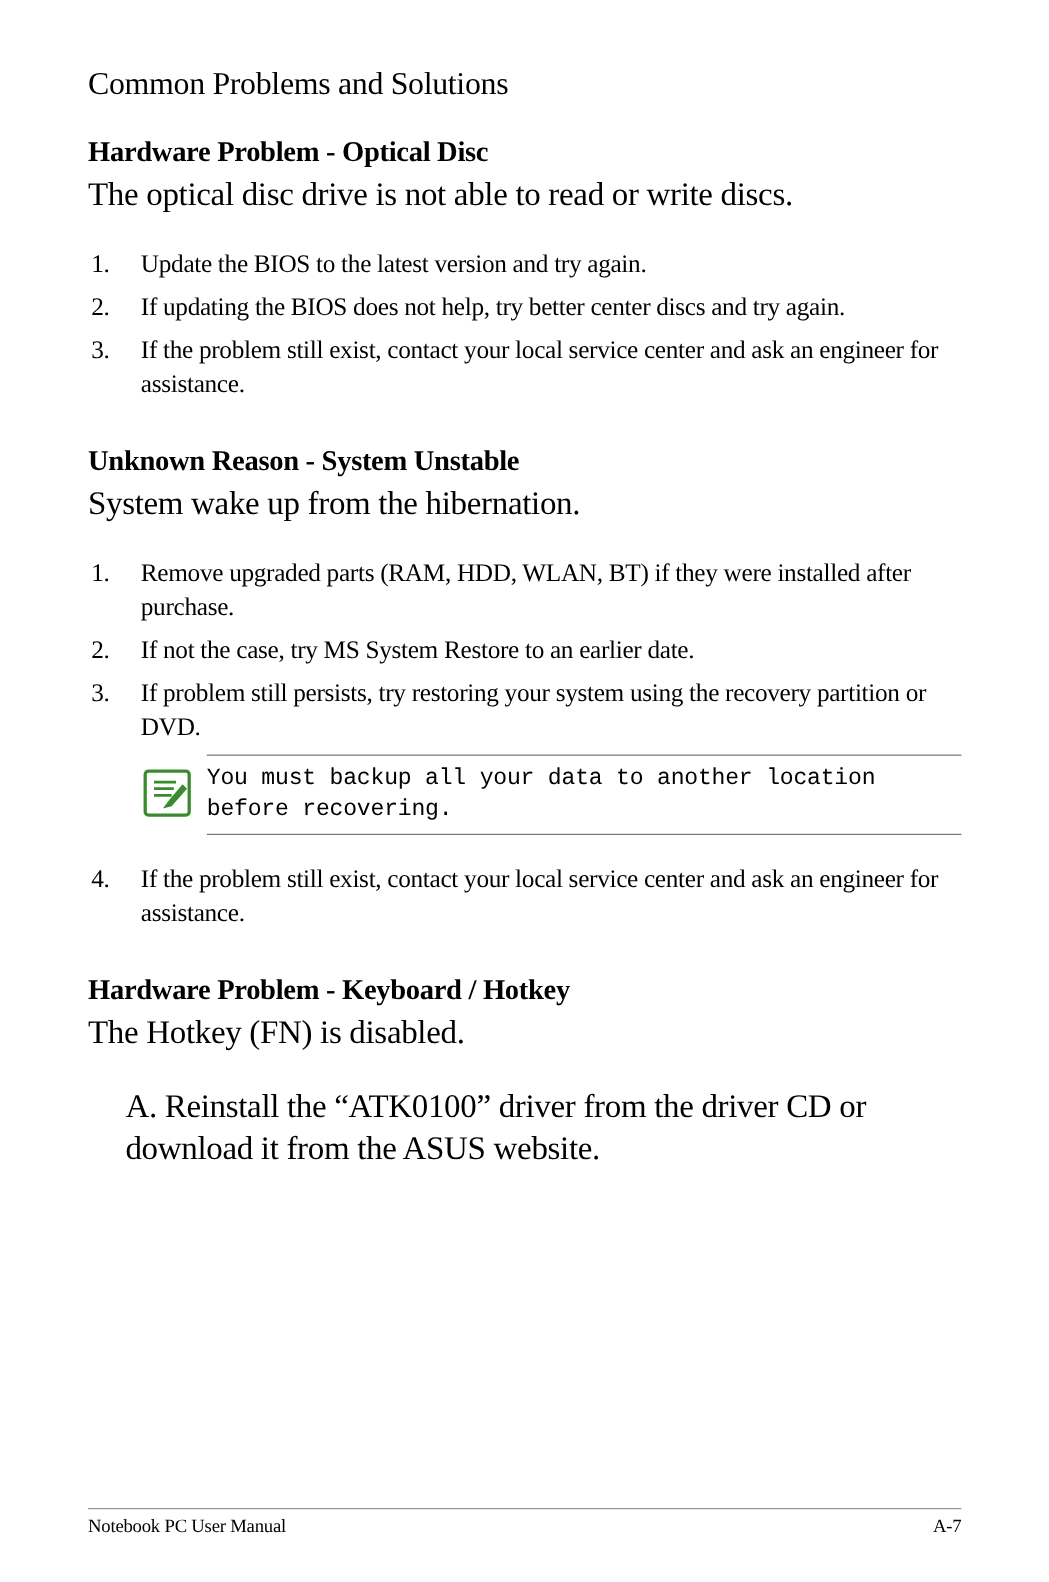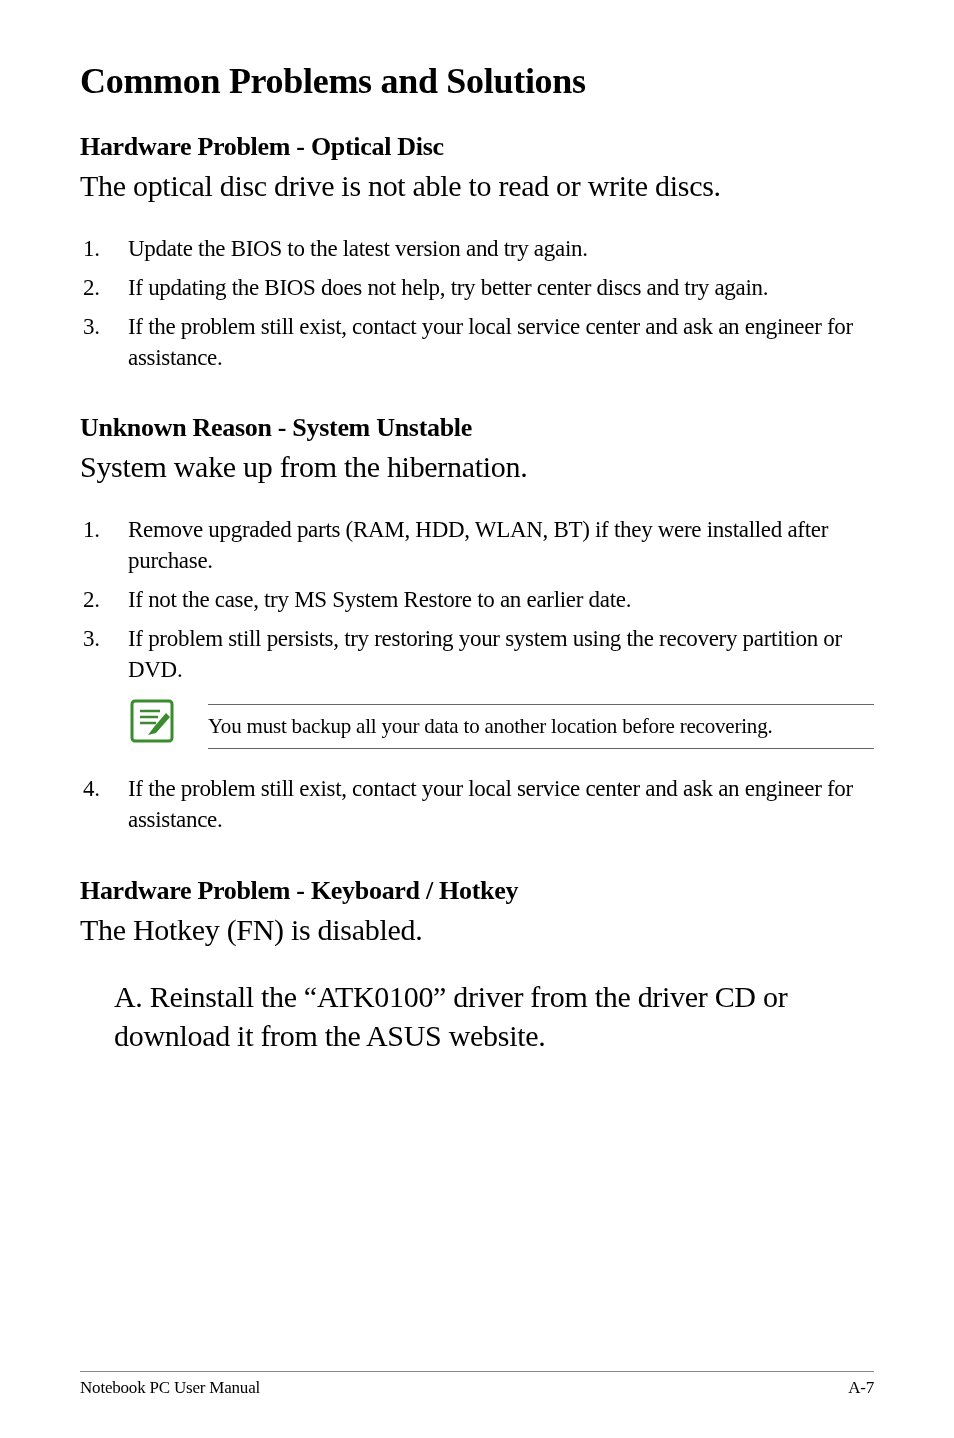--- a/index.html
+++ b/index.html
@@ -15,22 +15,22 @@
       color: #000000;
       padding: 60px 80px 40px 80px;
       position: relative;
       display: flex;
       flex-direction: column;
     }
     .content {
       flex: 1;
     }
     h1.section-title {
-      font-size: 36px;
-      font-weight: bold;
+      font-size: 29px;
+      font-weight: normal;
       margin-bottom: 30px;
       letter-spacing: -0.3px;
     }
     h2.subsection-title {
       font-size: 26px;
       font-weight: bold;
       margin-bottom: 4px;
       letter-spacing: -0.3px;
     }
     p.body-text {
@@ -52,23 +52,24 @@
       margin-bottom: 8px;
       letter-spacing: -0.3px;
     }
     ol.numbered-list li .num {
       position: absolute;
       left: 3px;
       top: 0;
     }
     .note-block {
       display: flex;
-      align-items: flex-end;
+      align-items: center;
       margin: 8px 0 24px 48px;
-      gap: 32px;
+      gap: 12px;
+      font-family: Liberation Mono, monospace;
     }
     .note-icon {
       flex-shrink: 0;
       margin-top: 2px;
     }
     .note-content {
       flex: 1;
       border-top: 1px solid #666;
       border-bottom: 1px solid #666;
       padding: 8px 0;

